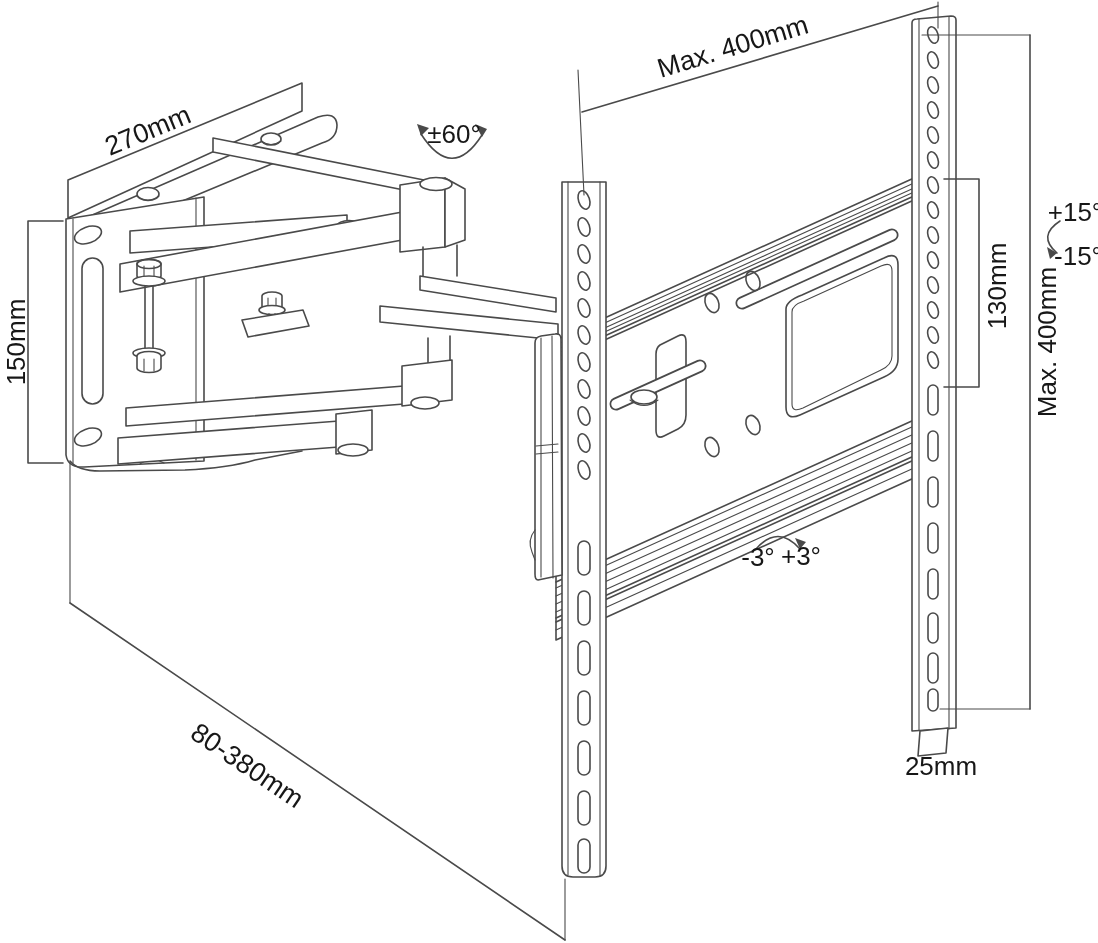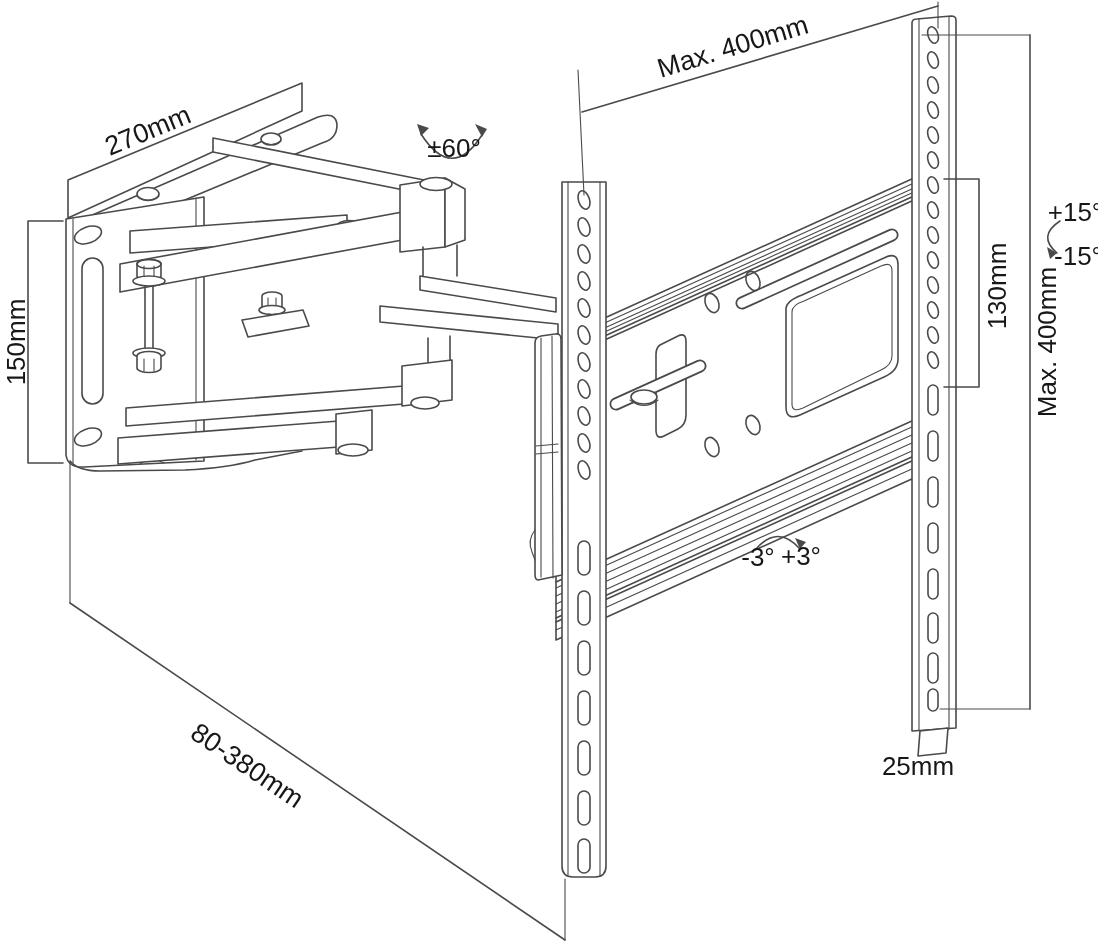--- a/index.html
+++ b/index.html
@@ -222,33 +222,33 @@
     <path class="thin" d="M922,35 L1030,35"></path>
     <path class="ln" d="M1030,35 L1030,709"></path>
     <path class="thin" d="M940,709 L1030,709"></path>
   </g>
 </svg>
 
 <div class="lbl big" style="left:148px;top:131px;position:absolute;transform:translate(-50%,-50%) rotate(-22.5deg);">270mm</div>
 
 <div class="lbl big" style="left:733px;top:47px;position:absolute;transform:translate(-50%,-50%) rotate(-17deg);">Max. 400mm</div>
 
-<div class="lbl" style="left:454px;top:148px;position:absolute;transform:translate(-50%,-50%);">±60°</div>
+<div class="lbl" style="left:454px;top:134px;position:absolute;transform:translate(-50%,-50%);">±60°</div>
 
 <div class="lbl" style="left:16px;top:342px;position:absolute;transform:translate(-50%,-50%) rotate(-90deg);">150mm</div>
 
 <div class="lbl big" style="left:247px;top:766px;position:absolute;transform:translate(-50%,-50%) rotate(34deg);">80-380mm</div>
 
 <div class="lbl" style="left:758px;top:557px;position:absolute;transform:translate(-50%,-50%);">-3°</div>
 
 <div class="lbl" style="left:801px;top:556px;position:absolute;transform:translate(-50%,-50%);">+3°</div>
 
 <div class="lbl" style="left:997px;top:286px;position:absolute;transform:translate(-50%,-50%) rotate(-90deg);">130mm</div>
 
 <div class="lbl" style="left:1075px;top:212px;position:absolute;transform:translate(-50%,-50%);">+15°</div>
 
 <div class="lbl" style="left:1078px;top:256px;position:absolute;transform:translate(-50%,-50%);">-15°</div>
 
 <div class="lbl" style="left:1047px;top:342px;position:absolute;transform:translate(-50%,-50%) rotate(-90deg);">Max. 400mm</div>
 
-<div class="lbl" style="left:918px;top:766px;position:absolute;transform:translate(-50%,-50%);">25mm</div>
+<div class="lbl" style="left:941px;top:766px;position:absolute;transform:translate(-50%,-50%);">25mm</div>
 
 </div>
 
 </body></html>

